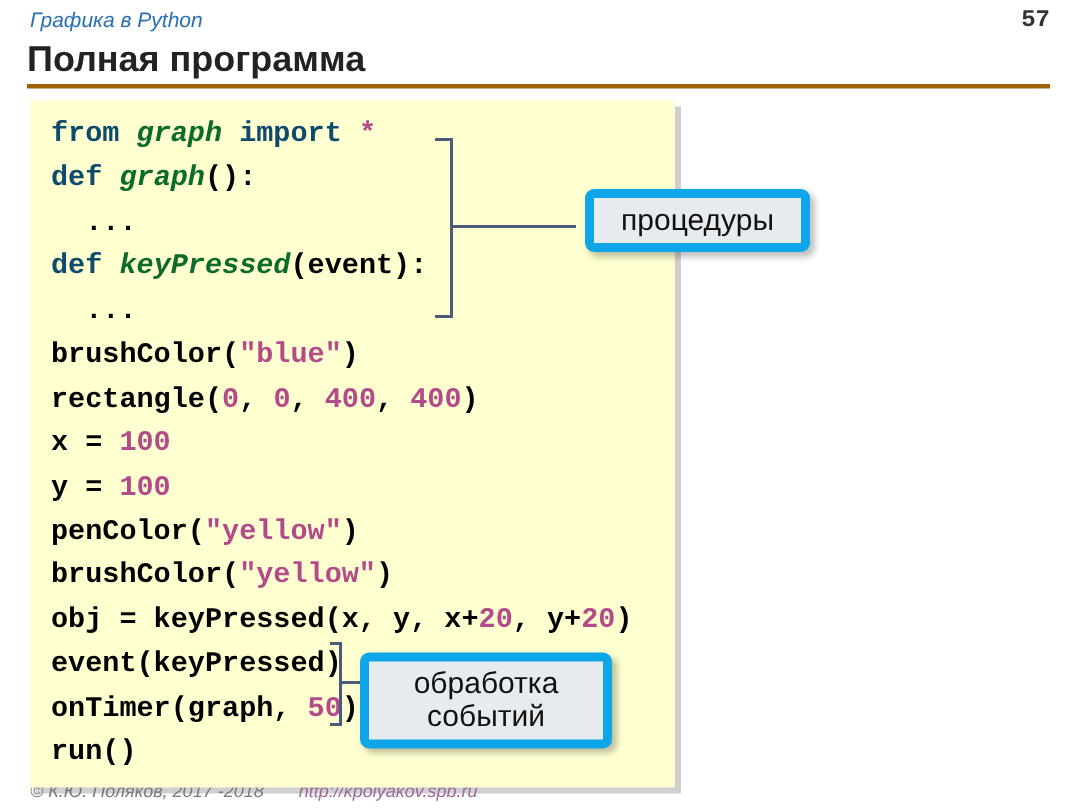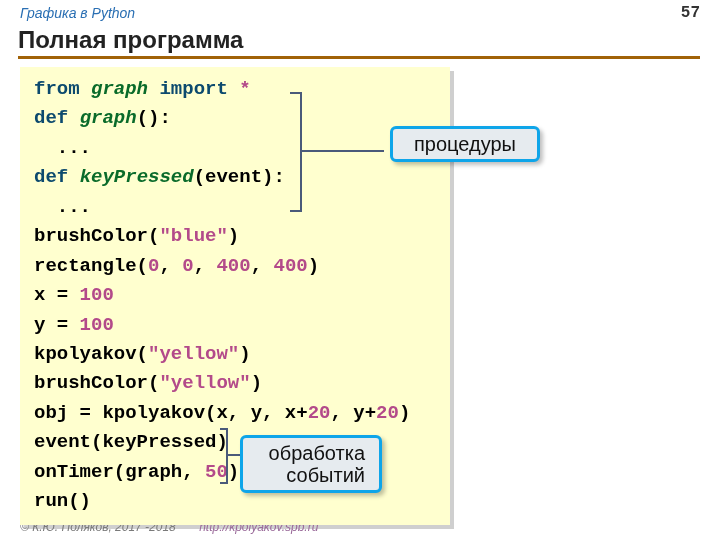--- a/index.html
+++ b/index.html
@@ -62,31 +62,31 @@
   }
   .kw-from, .kw-import, .kw-def { color: #0c4a6e; }
   .ident-mod, .ident-fn { color: #0a6b2a; font-style: italic; }
   .str, .num, .kw-star { color: #b34a8a; }
   .black { color: #000; }
 
   .callout {
     position: absolute;
     z-index: 3;
     background: #e6ebef;
-    border: 3px solid #0ea5e9;
+    border: 6px solid #0ea5e9;
     border-radius: 6px;
     padding: 4px 14px;
     font-size: 20px;
     color: #111;
     text-align: center;
     box-shadow: 3px 3px 4px rgba(0,0,0,.25);
     line-height: 1.1;
   }
   .callout1 { top: 126px; left: 390px; width: 150px; }
-  .callout2 { top: 435px; left: 240px; width: 142px; text-align: right; }
+  .callout2 { top: 435px; left: 240px; width: 168px; }
 
   .bracket {
     position: absolute;
     border-top: 2px solid #4a5a7a;
     border-bottom: 2px solid #4a5a7a;
     border-right: 2px solid #4a5a7a;
     z-index: 2;
   }
   .bracket1 { top: 92px; left: 290px; width: 12px; height: 120px; }
   .bracket-line1 { position:absolute; top:150px; left:302px; width:82px; height:2px; background:#4a5a7a; z-index:2; }
@@ -117,23 +117,23 @@
   <div class="code-shadow"></div>
   <div class="code-block"><span class="kw-from">from</span> <span class="ident-mod">graph</span> <span class="kw-import">import</span> <span class="kw-star">*</span>
 <span class="kw-def">def</span> <span class="ident-fn">graph</span><span class="black">():</span>
 <span class="black">  ...</span>
 <span class="kw-def">def</span> <span class="ident-fn">keyPressed</span><span class="black">(event):</span>
 <span class="black">  ...</span>
 <span class="black">brushColor(</span><span class="str">"blue"</span><span class="black">)</span>
 <span class="black">rectangle(</span><span class="num">0</span><span class="black">, </span><span class="num">0</span><span class="black">, </span><span class="num">400</span><span class="black">, </span><span class="num">400</span><span class="black">)</span>
 <span class="black">x = </span><span class="num">100</span>
 <span class="black">y = </span><span class="num">100</span>
-<span class="black">kpolyakov(</span><span class="str">"yellow"</span><span class="black">)</span>
+<span class="black">penColor(</span><span class="str">"yellow"</span><span class="black">)</span>
 <span class="black">brushColor(</span><span class="str">"yellow"</span><span class="black">)</span>
-<span class="black">obj = kpolyakov(x, y, x+</span><span class="num">20</span><span class="black">, y+</span><span class="num">20</span><span class="black">)</span>
+<span class="black">obj = keyPressed(x, y, x+</span><span class="num">20</span><span class="black">, y+</span><span class="num">20</span><span class="black">)</span>
 <span class="black">event(keyPressed)</span>
 <span class="black">onTimer(graph, </span><span class="num">50</span><span class="black">)</span>
 <span class="black">run()</span></div>
 </div>
 
 <div class="bracket bracket1"></div>
 <div class="bracket-line1"></div>
 <div class="callout callout1">процедуры</div>
 
 <div class="bracket bracket2"></div>

